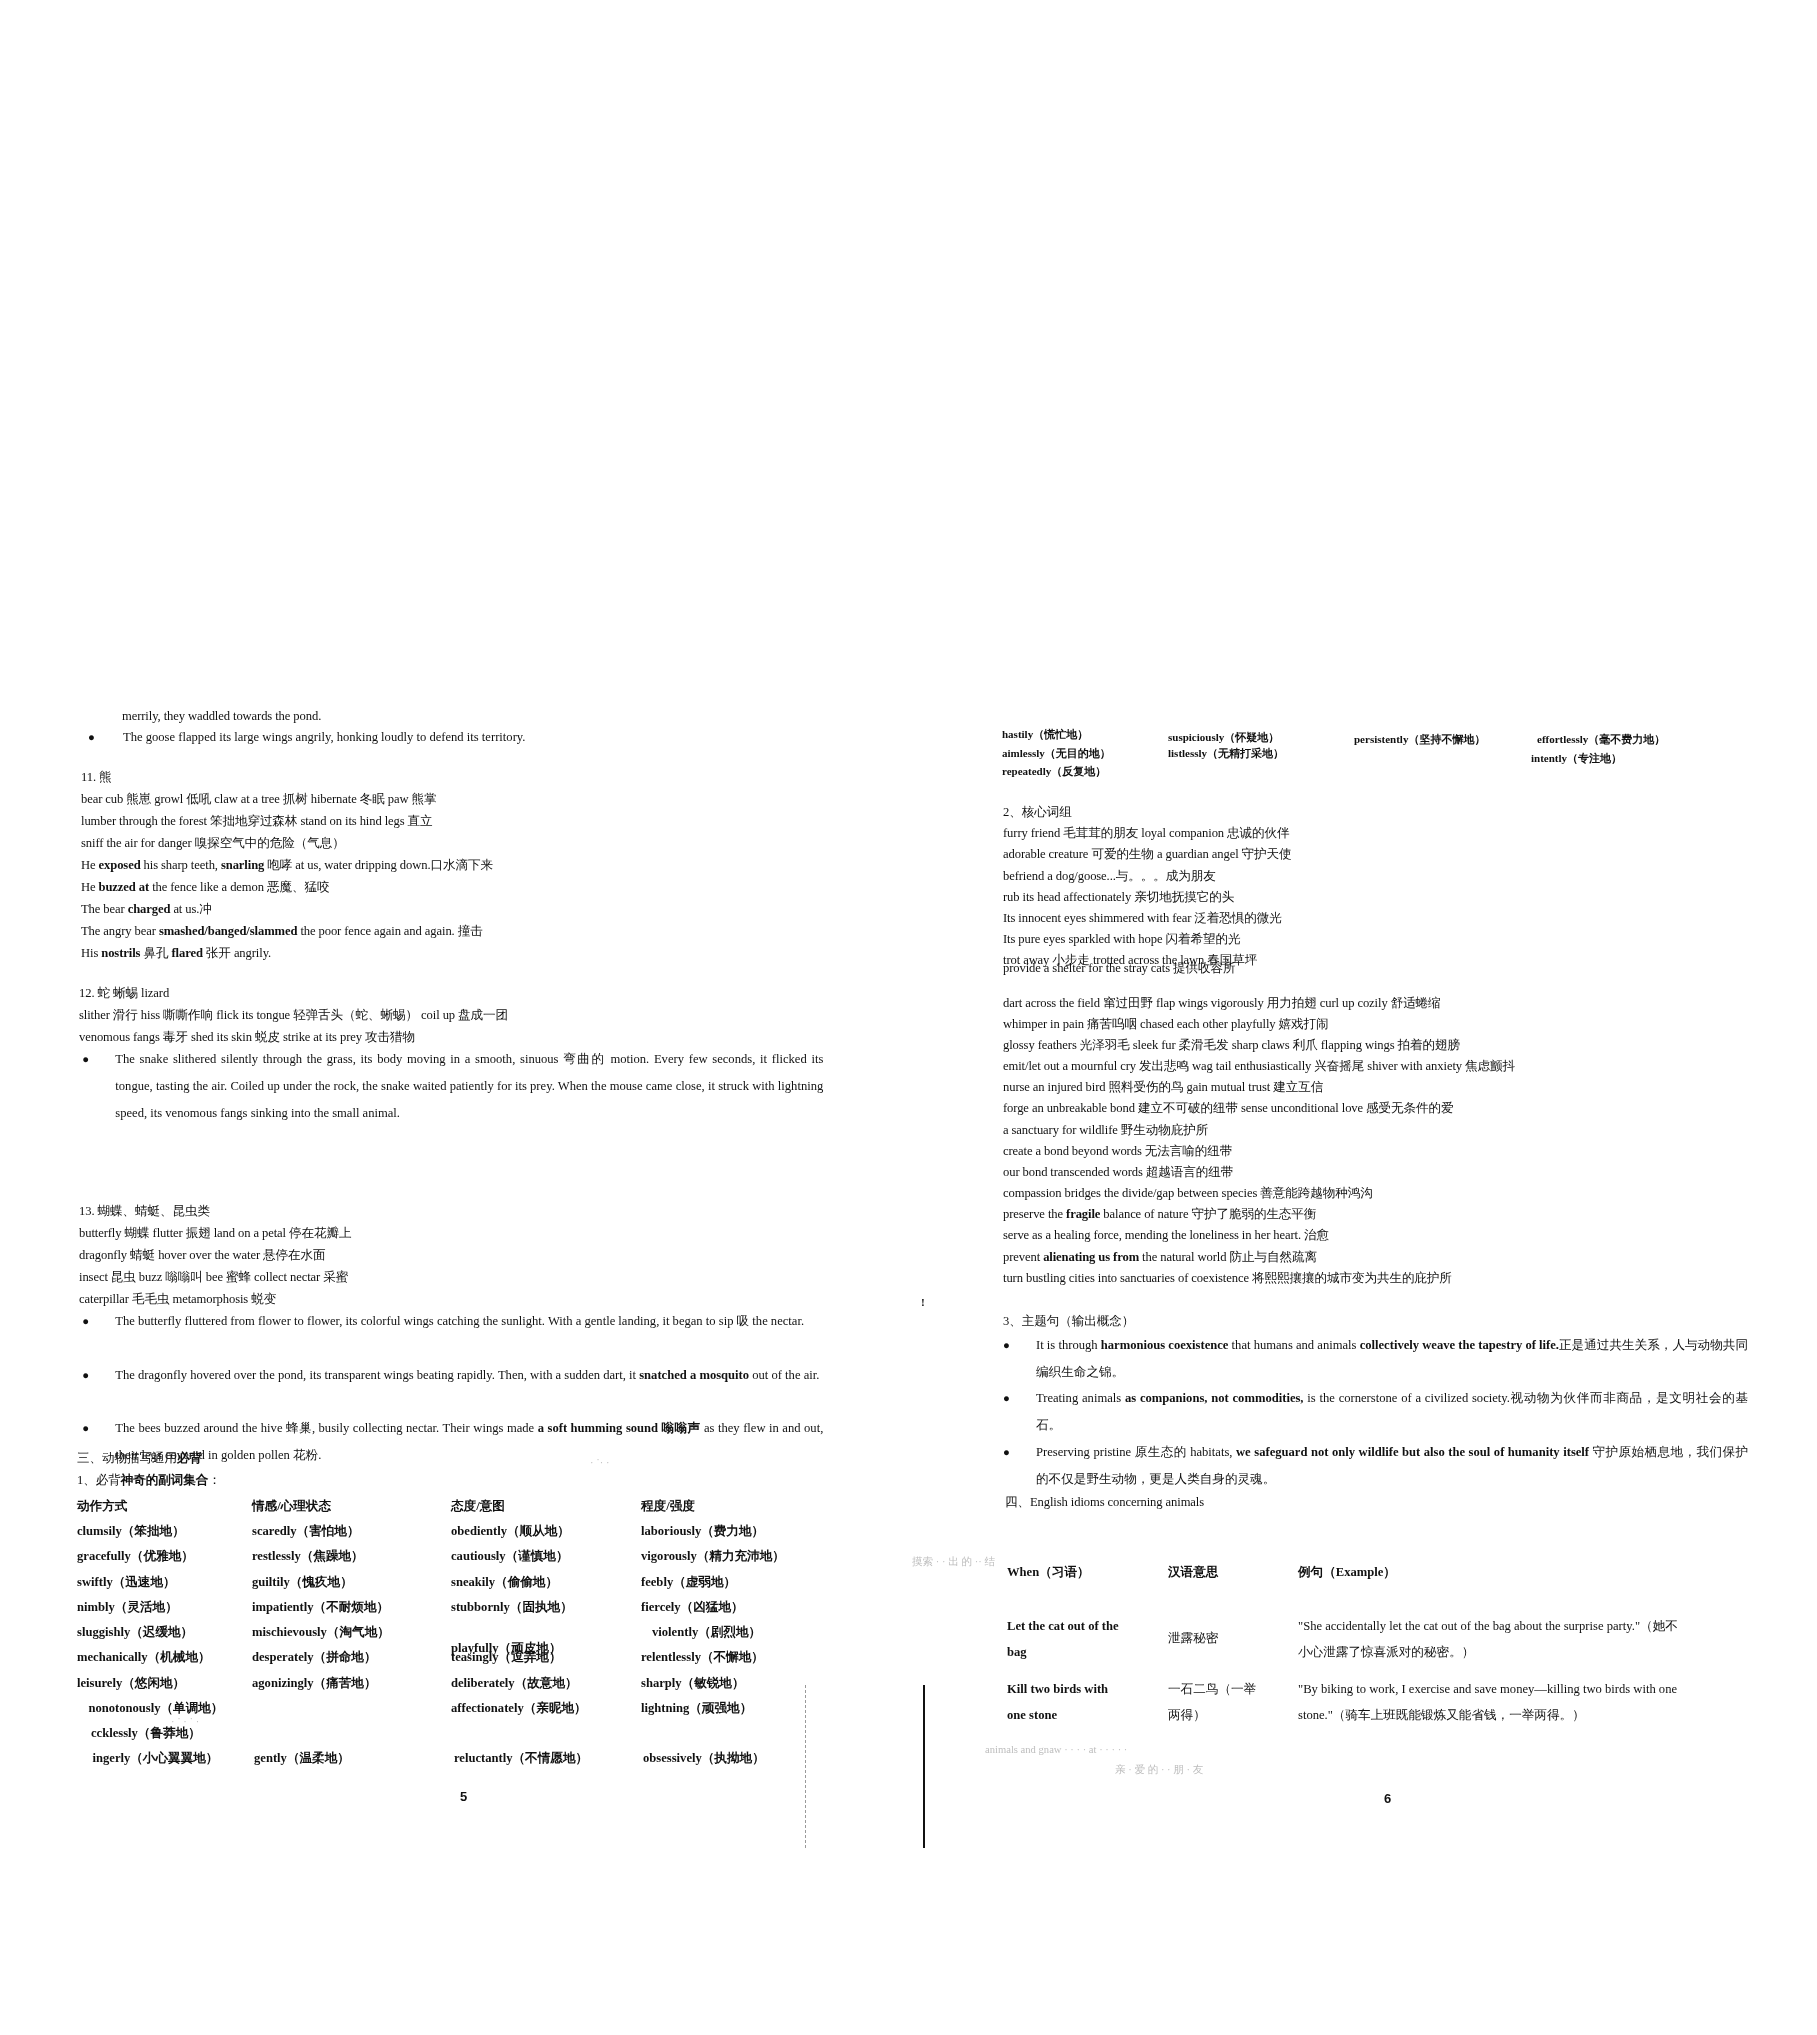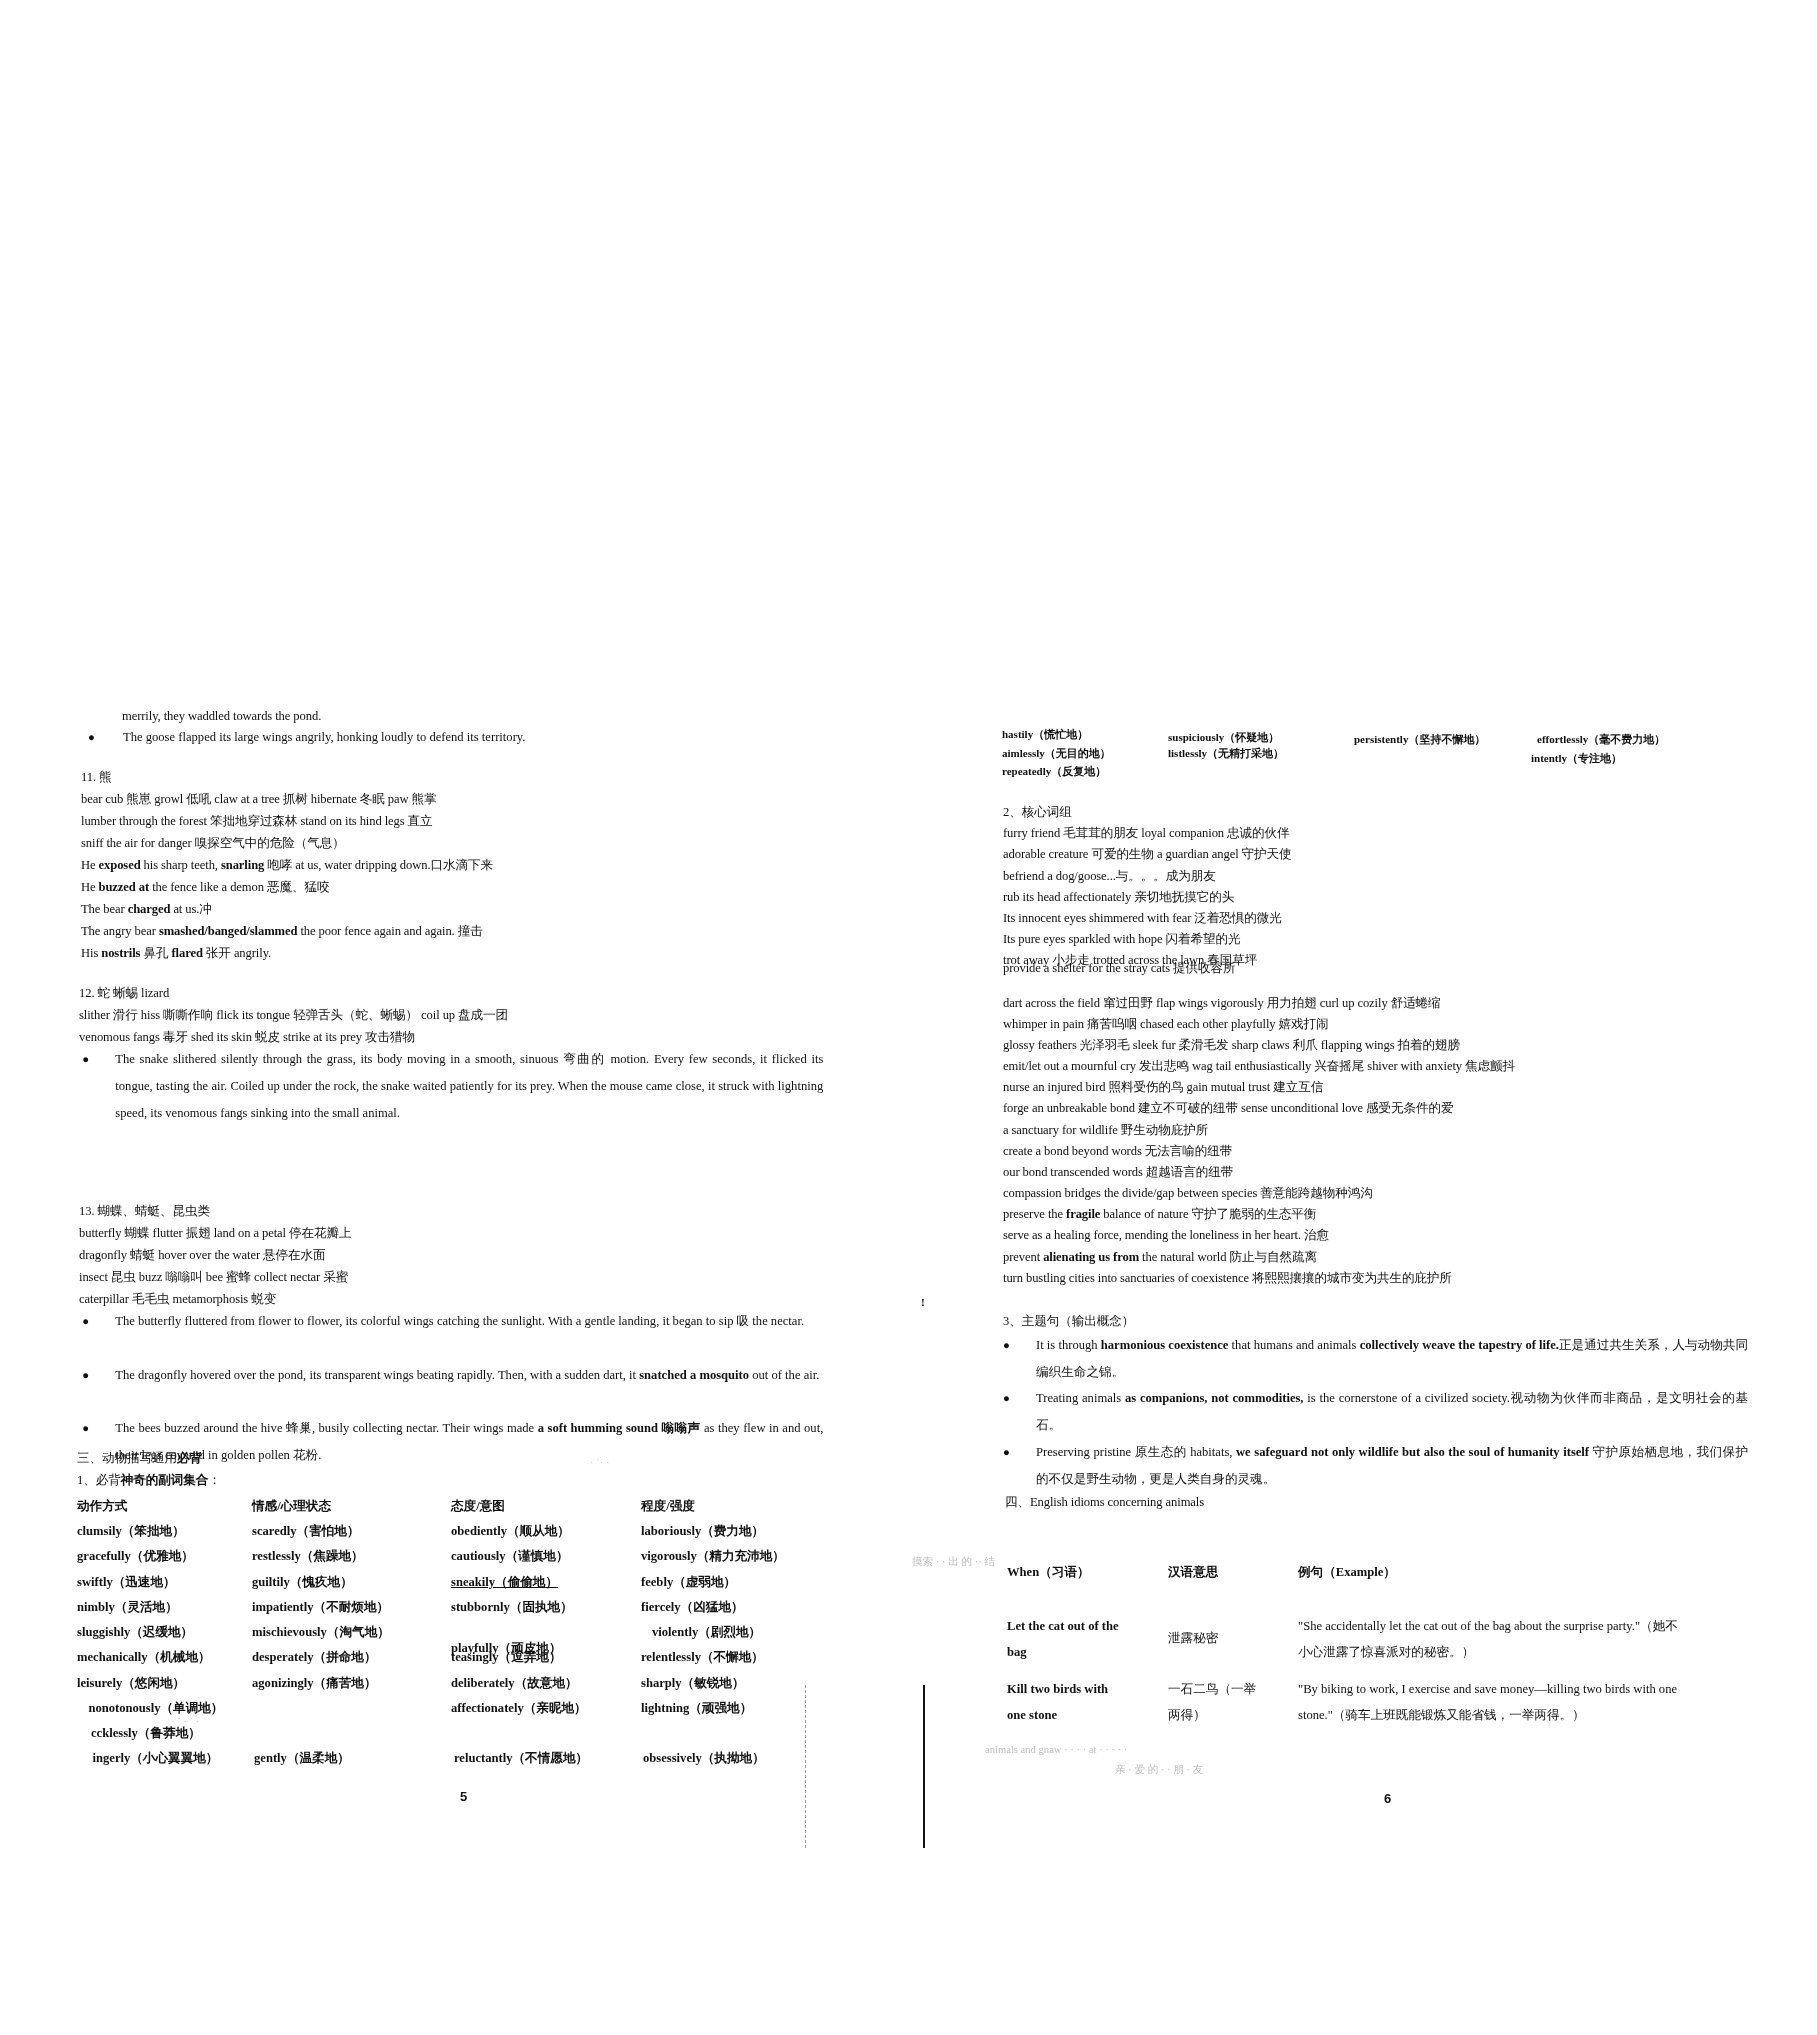--- a/index.html
+++ b/index.html
@@ -111,21 +111,21 @@
     <div class="cell" style="left:374px; top:25px;">obediently（顺从地）</div>
     <div class="cell" style="left:564px; top:25px;">laboriously（费力地）</div>
 
     <div class="cell" style="left:0; top:50px;">gracefully（优雅地）</div>
     <div class="cell" style="left:175px; top:50px;">restlessly（焦躁地）</div>
     <div class="cell" style="left:374px; top:50px;">cautiously（谨慎地）</div>
     <div class="cell" style="left:564px; top:50px;">vigorously（精力充沛地）</div>
 
     <div class="cell" style="left:0; top:76px;">swiftly（迅速地）</div>
     <div class="cell" style="left:175px; top:76px;">guiltily（愧疚地）</div>
-    <div class="cell" style="left:374px; top:76px;text-decoration:underline;">sneakily（偷偷地）</div>
+    <div class="cell" style="left:374px; top:76px;">sneakily（偷偷地）</div>
     <div class="cell" style="left:564px; top:76px;">feebly（虚弱地）</div>
 
     <div class="cell" style="left:0; top:101px;">nimbly（灵活地）</div>
     <div class="cell" style="left:175px; top:101px;">impatiently（不耐烦地）</div>
     <div class="cell" style="left:374px; top:101px;">stubbornly（固执地）</div>
     <div class="cell" style="left:564px; top:101px;">fiercely（凶猛地）</div>
 
     <div class="cell" style="left:0; top:126px;">sluggishly（迟缓地）</div>
     <div class="cell" style="left:175px; top:126px;">mischievously（淘气地）</div>
     <div class="cell" style="left:374px; top:142px;">playfully（顽皮地）</div>

